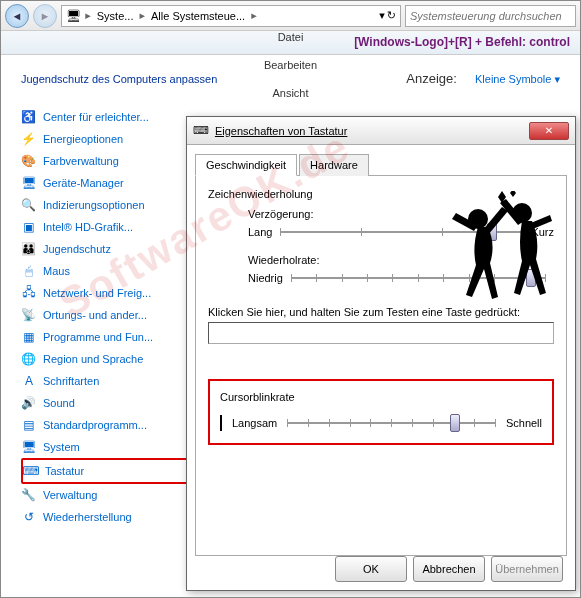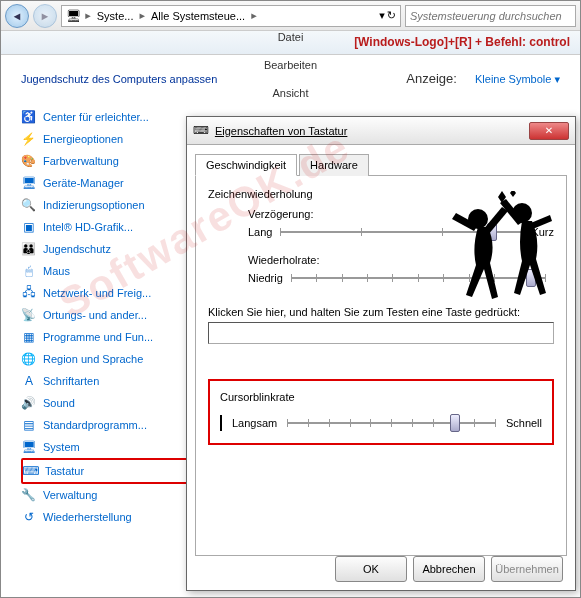--- a/index.html
+++ b/index.html
@@ -5,21 +5,21 @@
 * { box-sizing: border-box; margin: 0; padding: 0; font-family: "Segoe UI", Tahoma, sans-serif; font-size: 11px; }
 body { width: 581px; height: 598px; background: #fff; position: relative; overflow: hidden; border: 1px solid #888; }
 .titlebar { height: 30px; background: linear-gradient(#f8f8f8,#e8e8e8); display: flex; align-items: center; padding: 0 4px; gap: 4px; border-bottom: 1px solid #ccc; }
 .navbtn { width: 24px; height: 24px; border-radius: 50%; background: radial-gradient(#e0f0ff,#a0c8e8); border: 1px solid #6a9ac8; display: flex; align-items: center; justify-content: center; color: #335; }
 .addrbar { flex: 1; height: 22px; border: 1px solid #aaa; background: #fff; display: flex; align-items: center; padding: 0 4px; gap: 2px; }
 .crumb { padding: 0 2px; }
 .arrow { color: #666; padding: 0 2px; }
 .searchbox { width: 171px; height: 22px; border: 1px solid #aaa; background: #fff; padding: 0 4px; color: #888; font-style: italic; }
 .menubar { height: 24px; background: linear-gradient(#f4f8fb,#e6eef5); display: flex; align-items: center; padding: 0 8px; gap: 16px; border-bottom: 1px solid #ccc; flex-direction: column; }
 .menubar span { color: #333; }
-.redhint { position: absolute; right: 10px; top: 34px; color: #b91c1c; font-weight: bold; font-size: 12px; }
+.redhint { position: absolute; right: 10px; top: 34px; color: #701a75; font-weight: bold; font-size: 12px; }
 .content { padding: 16px 20px; }
 .heading { font-size: 13px; color: #003399; margin-bottom: 4px; display: flex; justify-content: space-between; align-items: center; }
 .viewlabel { font-size: 13px; color: #333; }
 .viewlink { color: #0066cc; padding-left: 15px; }
 .items { margin-top: 20px; }
 .item { display: flex; align-items: center; gap: 6px; padding: 3px 0; color: #0066cc; }
 .item .iconbox { width: 16px; height: 16px; display: flex; align-items: center; justify-content: center; font-size: 12px; }
 .item.highlight { border: 2px solid #d00; border-radius: 2px; }
 .dialog { position: absolute; left: 185px; top: 115px; width: 390px; height: 475px; border: 1px solid #666; background: #f0f0f0; box-shadow: 2px 2px 8px rgba(0,0,0,.3); }
 .dlg-title { height: 28px; background: linear-gradient(#fdfdfd,#e4e4e4); display: flex; align-items: center; padding: 0 6px; gap: 6px; border-bottom: 1px solid #aaa; }

